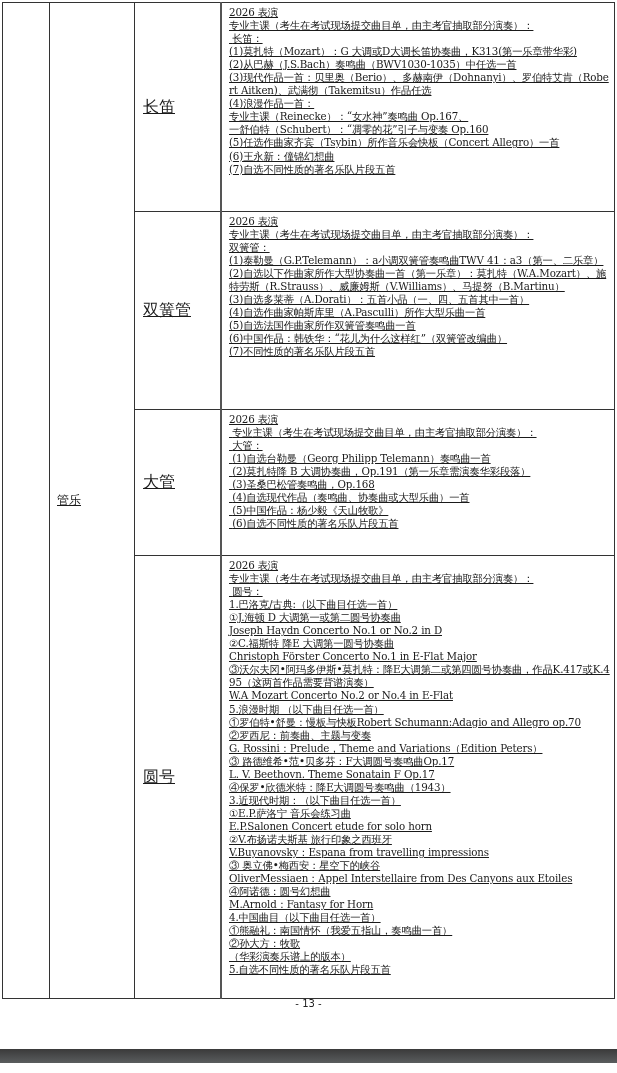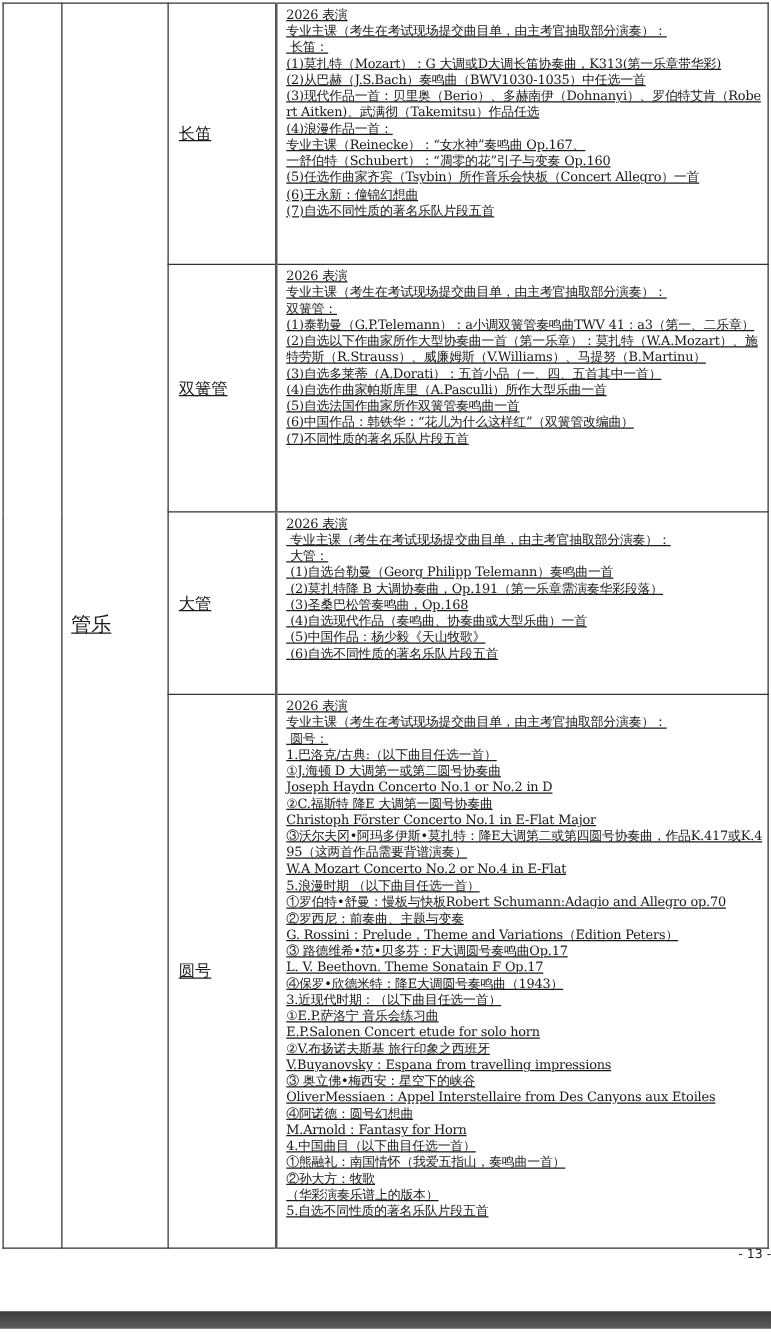--- a/index.html
+++ b/index.html
@@ -1,29 +1,29 @@
 <!DOCTYPE html>
 <html><head>
   <meta charset="utf-8">
   <style>
     html, body { margin: 0; padding: 0; background: #ffffff; }
     body { width: 617px; height: 1073px; position: relative; overflow: hidden;
       font-family: "DejaVu Serif", "Liberation Serif", serif; color: #1a1a1a; }
     table.syllabus { position: absolute; left: 2px; top: 2px; width: 613px; border-collapse: collapse; table-layout: fixed; }
     table.syllabus td { border: 1.3px solid #333; vertical-align: middle; padding: 0; text-decoration: underline; }
     td.col-a { width: 46px; }
-    td.col-b { width: 77px; font-family: "DejaVu Sans", "Liberation Sans", sans-serif; font-size: 16px; padding-left: 7px !important; }
-    td.col-c { width: 77px; font-family: "DejaVu Sans", "Liberation Sans", sans-serif; font-size: 13px; padding-left: 8px !important; }
+    td.col-b { width: 77px; font-family: "DejaVu Sans", "Liberation Sans", sans-serif; font-size: 12px; padding-left: 7px !important; }
+    td.col-c { width: 77px; font-family: "DejaVu Sans", "Liberation Sans", sans-serif; font-size: 16px; padding-left: 8px !important; }
     td.col-d { border-left: 2px solid #555 !important; vertical-align: top !important; padding: 3px 3px 4px 7px !important; }
     .line { font-size: 10.3px; line-height: 13.05px; white-space: pre-wrap; word-break: break-all; letter-spacing: -0.15px; }
     .row-flute td { height: 201px; }
     .row-oboe td { height: 190px; }
     .row-bassoon td { height: 138px; }
     .row-horn td { height: 435px; }
-    .page-number { position: absolute; top: 998px; left: 0; width: 617px; text-align: right;
+    .page-number { position: absolute; top: 998px; left: 0; width: 617px; text-align: center;
       font-family: "DejaVu Sans", "Liberation Sans", sans-serif; font-size: 10px; color: #222; }
     .bottom-bar { position: absolute; left: 0; top: 1049px; width: 617px; height: 14px;
       background: linear-gradient(#3a3a3a, #5a5d5e); }
   </style>
 </head>
 <body>
 
 <table class="syllabus">
   <tbody>
     <tr class="row-flute">

